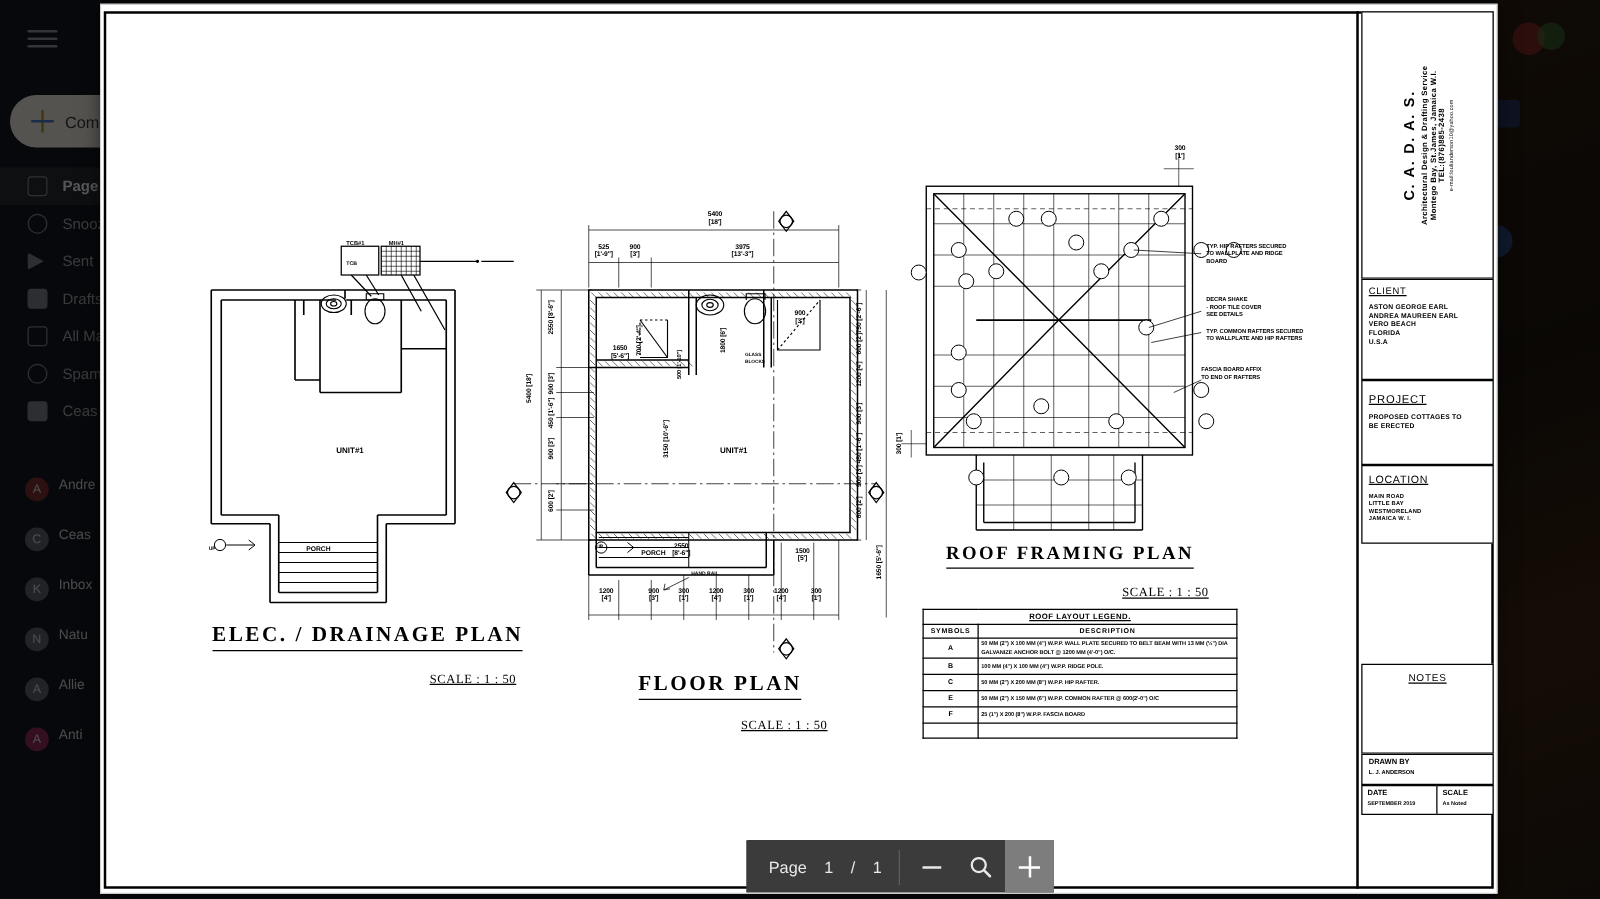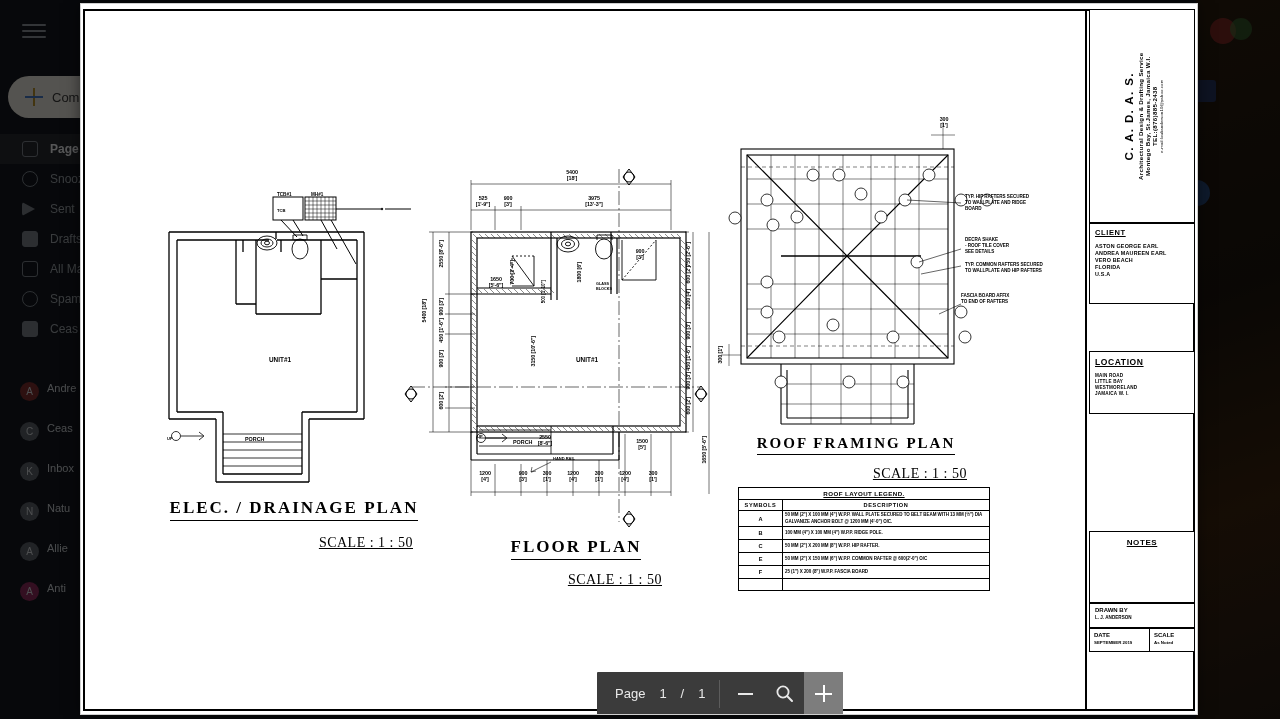--- a/index.html
+++ b/index.html
@@ -67,30 +67,30 @@
   #pdf-overlay {
     position: absolute; left: 80px; top: 3px; width: 1118px; height: 712px;
     background: #fff; border: 1px solid #cfcfcf;
     box-shadow: 0 0 14px rgba(0,0,0,.5);
     overflow: hidden;
   }
   #sheet { position: absolute; left: 0; top: 0; width: 1118px; height: 712px; background:#fff; }
   .border-outer { position: absolute; left: 2px; top: 5px; width: 1112px; height: 702px; border: 2px solid #000; }
 
   .plan-title { font-family: "Liberation Serif", serif; font-weight: bold; letter-spacing: 2px; }
-  .scale-txt  { font-family: "Liberation Serif", serif; font-size: 14px; text-decoration: underline; letter-spacing:.5px;text-align:right;}
+  .scale-txt  { font-family: "Liberation Serif", serif; font-size: 10px; text-decoration: underline; letter-spacing:.5px;text-align:right;}
 
   .dim { font-size: 5.4px; font-family: "Liberation Sans", sans-serif; font-weight: bold; letter-spacing: -.1px; line-height:6.4px; color:#000; text-align:center;}
   .dim.v { writing-mode: vertical-rl; transform: rotate(180deg); }
   .ann  { font-size: 4.6px; font-weight: bold; line-height: 6px; letter-spacing:-.05px; color:#000;}
 
   
   #titleblock { position: absolute; left: 1004px; top: 5px; width: 110px; height: 702px; border-left: 2px solid #000; }
   .tb-cell { position: absolute; left: 2px; width: 106px; border: 1.2px solid #000; background:#fff; }
-  .tb-head { font-size: 7.5px; font-weight: bold; text-decoration: underline; letter-spacing: .6px; }
+  .tb-head { font-size: 7.5px; font-weight: normal; text-decoration: underline; letter-spacing: .6px; }
   .tb-body { font-size: 5.4px; font-weight: bold; line-height: 7px; letter-spacing: .2px; }
   .tb-body.sm { font-size: 4.6px; line-height: 6px; }
   #cadas-rot {
     position:absolute; left:0; top:0; width:106px; height:212px;
     display:flex; align-items:center; justify-content:center;
   }
   #cadas-inner { transform: rotate(-90deg); text-align: center; white-space: nowrap; }
   .cadas-name { font-size: 11.5px; font-weight: bold; letter-spacing: 1.4px; font-family:"Liberation Sans",sans-serif;}
   .cadas-l1 { font-size: 6.2px; font-weight: bold; letter-spacing: .3px; margin-top:1.5px;}
   .cadas-l2 { font-size: 6.2px; font-weight: bold; letter-spacing: .3px;}
@@ -678,22 +678,29 @@
         <div class="tb-head">CLIENT</div>
         <div class="tb-body" style="margin-top:6px">
           <div>ASTON GEORGE EARL</div>
           <div>ANDREA MAUREEN EARL</div>
           <div>VERO BEACH</div>
           <div>FLORIDA</div>
           <div>U.S.A</div>
         </div>
       </div>
 
-
-      <div class="tb-cell" style="top:342px;height:63px;padding:5px">
+      <div class="tb-cell" style="top:295px;height:68px;padding:9px 5px">
+        <div class="tb-head" style="font-size:9px">PROJECT</div>
+        <div class="tb-body" style="margin-top:7px">
+          <div>PROPOSED COTTAGES TO</div>
+          <div>BE ERECTED</div>
+        </div>
+      </div>
+
+      <div class="tb-cell" style="top:363px;height:63px;padding:5px">
         <div class="tb-head" style="font-size:8.5px">LOCATION</div>
         <div class="tb-body sm" style="margin-top:6px">
           <div>MAIN  ROAD</div>
           <div>LITTLE  BAY</div>
           <div>WESTMORELAND</div>
           <div>JAMAICA  W. I.</div>
         </div>
       </div>
 
 

